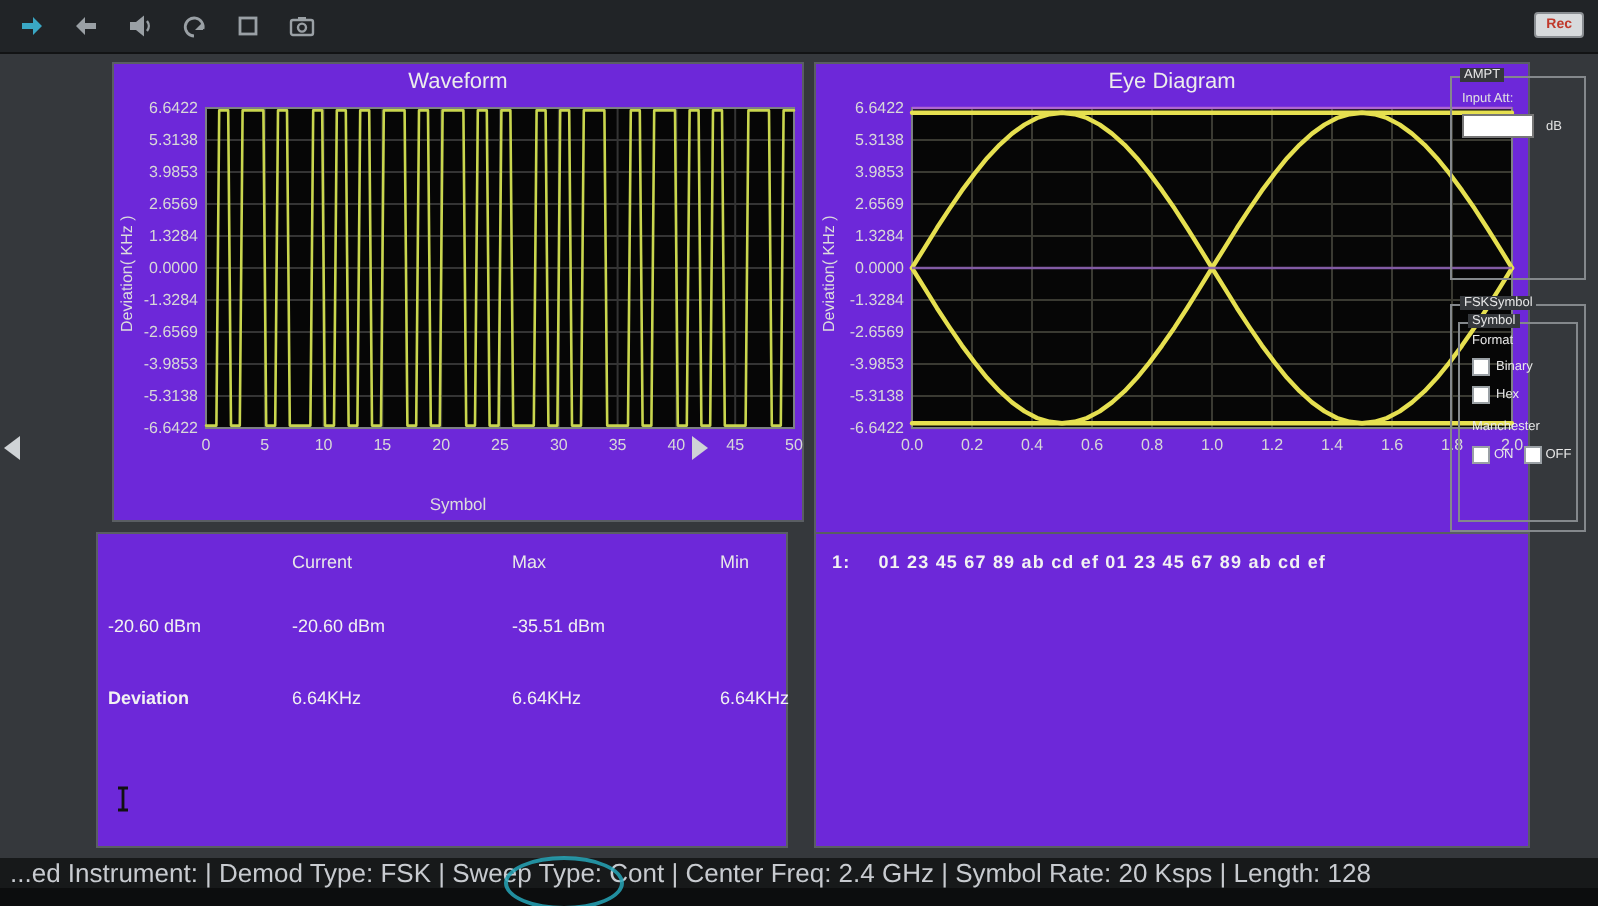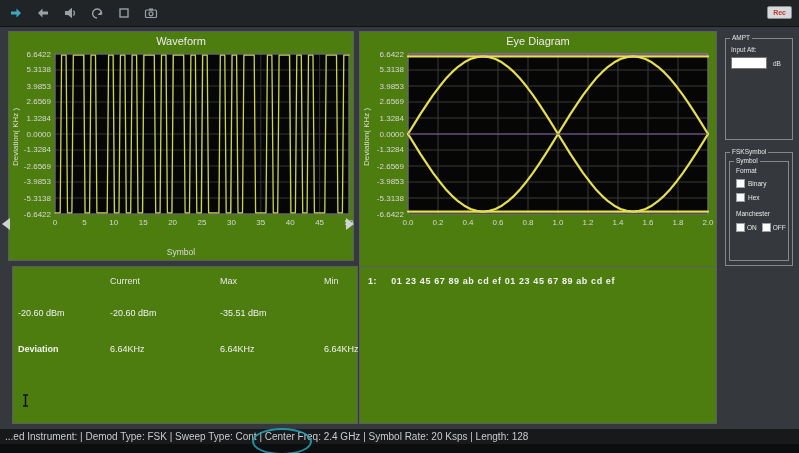--- a/index.html
+++ b/index.html
@@ -8,33 +8,33 @@
     background:#35383c;font-family:"Liberation Sans","DejaVu Sans",sans-serif;
     color:#e4e6e8;
   }
   
   #toolbar{position:absolute;left:0;top:0;width:799px;height:27px;background:#212427;
     border-bottom:1px solid #121314;display:flex;align-items:center;gap:11px;padding-left:8px;box-sizing:border-box;}
   .tbicon{width:16px;height:16px;display:flex;align-items:center;justify-content:center;cursor:pointer;}
   #rec-btn{position:absolute;right:7px;top:6px;font-size:7px;line-height:9px;padding:1px 5px;
     background:#d7dadc;color:#c0392b;border:1px solid #8a8e92;border-radius:2px;font-weight:bold;}
   
-  .panel{position:absolute;background:#4d7c0f;border:1px solid #5a5e63;box-sizing:border-box;}
+  .panel{position:absolute;background:#6d28d9;border:1px solid #5a5e63;box-sizing:border-box;margin-left:48px;}
   .panel-title{text-align:center;padding-top:3px;font-size:11px;color:#ececec;}
   #waveform-panel{left:8px;top:31px;width:346px;height:230px;}
   #eye-panel{left:359px;top:31px;width:358px;height:248px;}
   .chart-svg{position:absolute;left:0;top:16px;}
   .xlabel{position:absolute;bottom:3px;left:0;width:100%;text-align:center;font-size:8.5px;color:#dcdcdc;}
   .ylabel{position:absolute;left:2px;top:20px;height:170px;writing-mode:vertical-rl;transform:rotate(180deg);
     display:flex;align-items:center;justify-content:center;font-size:8px;color:#dcdcdc;}
   .nav-arrow{position:absolute;width:0;height:0;cursor:pointer;}
   #nav-left{left:2px;top:218px;border-top:6px solid transparent;border-bottom:6px solid transparent;border-right:8px solid #cfd3d6;}
   #nav-right{left:346px;top:218px;border-top:6px solid transparent;border-bottom:6px solid transparent;border-left:8px solid #cfd3d6;}
   
-  #meas-panel{left:12px;top:266px;width:346px;height:158px;}
+  #meas-panel{left:0;top:266px;width:346px;height:158px;}
   .meas-row{position:absolute;left:0;width:100%;display:grid;grid-template-columns:92px 110px 104px auto;
     padding:0 5px;box-sizing:border-box;font-size:9px;color:#f2f2f2;}
   .meas-row .lbl{font-weight:bold;}
   #meas-header{top:9px;color:#e8e8e8;}
   
   #symbol-panel{left:359px;top:266px;width:358px;height:158px;}
   .sym-row{display:flex;gap:14px;padding:9px 8px 0 8px;font-size:9px;font-weight:bold;letter-spacing:0.6px;color:#f2f2f2;}
   
   .groupbox{position:absolute;border:1px solid #84888c;box-sizing:border-box;}
   .legend{position:absolute;top:-5px;left:4px;background:#35383c;padding:0 2px;font-size:6.5px;color:#e8e8e8;}
@@ -44,21 +44,21 @@
     font-size:7px;box-sizing:border-box;padding:0 2px;}
   #ampt-box .unit{position:absolute;left:47px;top:21px;font-size:6.5px;color:#e2e2e2;}
   #fsk-box{left:725px;top:152px;width:68px;height:114px;}
   #symbol-box{position:absolute;left:3px;top:8px;right:3px;bottom:4px;border:1px solid #84888c;}
   .fsk-label{position:absolute;left:6px;font-size:6.5px;color:#e8e8e8;}
   .cbrow{position:absolute;left:6px;display:flex;align-items:center;gap:3px;font-size:6.5px;color:#e8e8e8;}
   .cbrow.dual{gap:2px;}
   .cb{width:7px;height:7px;background:#fff;border:1px solid #9aa0a5;display:inline-block;cursor:pointer;}
   
   #status-bar{position:absolute;left:0;top:429px;width:799px;height:15px;background:#17191a;
-    display:flex;align-items:center;padding-left:5px;box-sizing:border-box;font-size:10px;color:#c8cbd0;}
+    display:flex;align-items:center;padding-left:5px;box-sizing:border-box;font-size:13px;color:#c8cbd0;}
   #bottom-strip{position:absolute;left:0;top:444px;width:799px;height:9px;background:#0c0d0e;}
   #highlight-ellipse{position:absolute;left:252px;top:428px;width:56px;height:23px;border:2px solid #26a6b8;
     border-radius:50%;opacity:0.85;pointer-events:none;}
   
   #text-cursor{position:absolute;left:8px;top:126px;}
 </style>
 </head>
 <body>
 
 <div id="screen">

